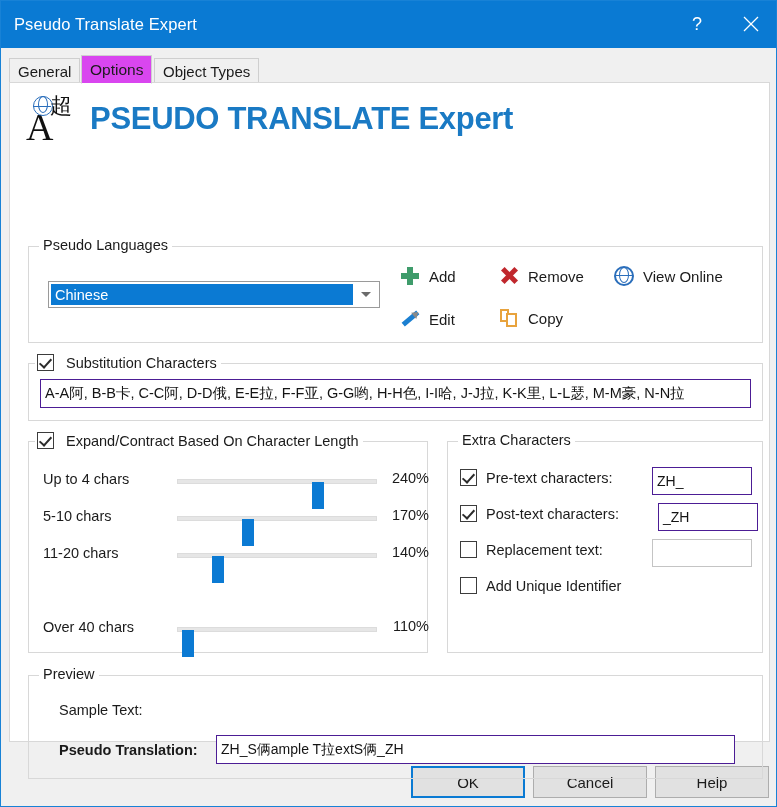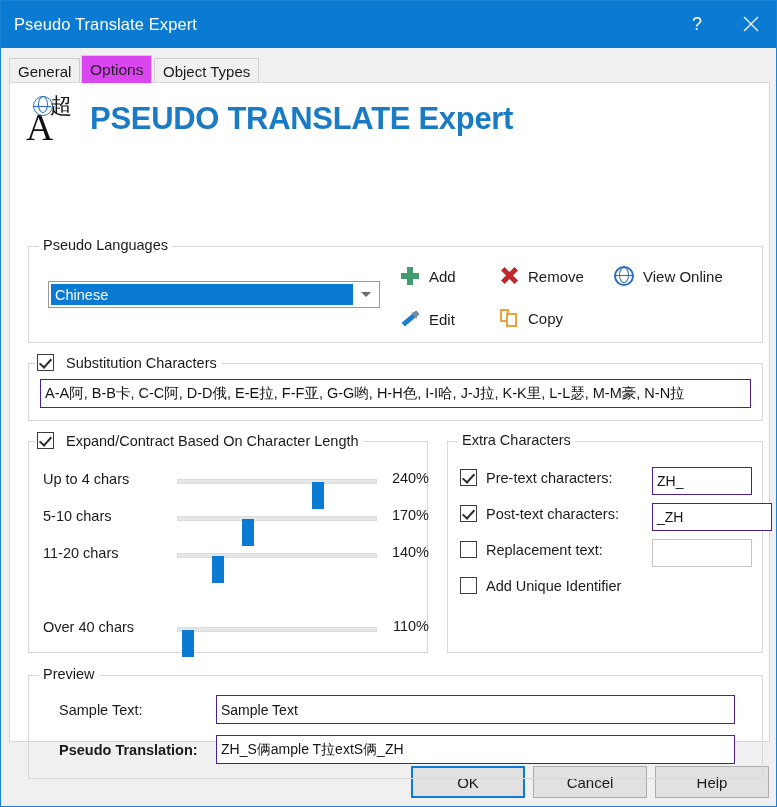--- a/index.html
+++ b/index.html
@@ -577,39 +577,38 @@
       <div class="extra-row" style="top:27px">
         <span class="cb checked"></span>
         <span>Pre-text characters:</span>
       </div>
       <div class="tbox" style="left:204px; top:25px; width:100px; height:28px;">ZH_</div>
 
       <div class="extra-row" style="top:63px">
         <span class="cb checked"></span>
         <span>Post-text characters:</span>
       </div>
-      <div class="tbox" style="left:204px; top:61px; width:120px; height:28px;">_ZH</div>
+      <div class="tbox" style="left:210px; top:61px; width:100px; height:28px;">_ZH</div>
 
       <div class="extra-row" style="top:99px">
         <span class="cb"></span>
         <span>Replacement text:</span>
       </div>
       <div class="tbox disabled" style="left:204px; top:97px; width:100px; height:28px;"></div>
 
       <div class="extra-row" style="top:135px">
         <span class="cb"></span>
         <span>Add Unique Identifier</span>
       </div>
     </div>
 
     <div class="group" id="grp-preview">
       <div class="group-label">Preview</div>
 
       <span class="prev-label" style="left:30px; top:26px;">Sample Text:</span>
-      <div class="tbox" style="left:187px; top:19px; width:519px; height:29px;">Sample Text</div>
 
       <span class="prev-label" style="left:30px; top:66px;font-weight:bold;">Pseudo Translation:</span>
       <div class="tbox" style="left:187px; top:59px; width:519px; height:29px;">ZH_S俩ample T拉extS俩_ZH</div>
     </div>
 
   </div>
 
   <div class="btn default" id="btn-ok">OK</div>
   <div class="btn" id="btn-cancel">Cancel</div>
   <div class="btn" id="btn-help">Help</div>

